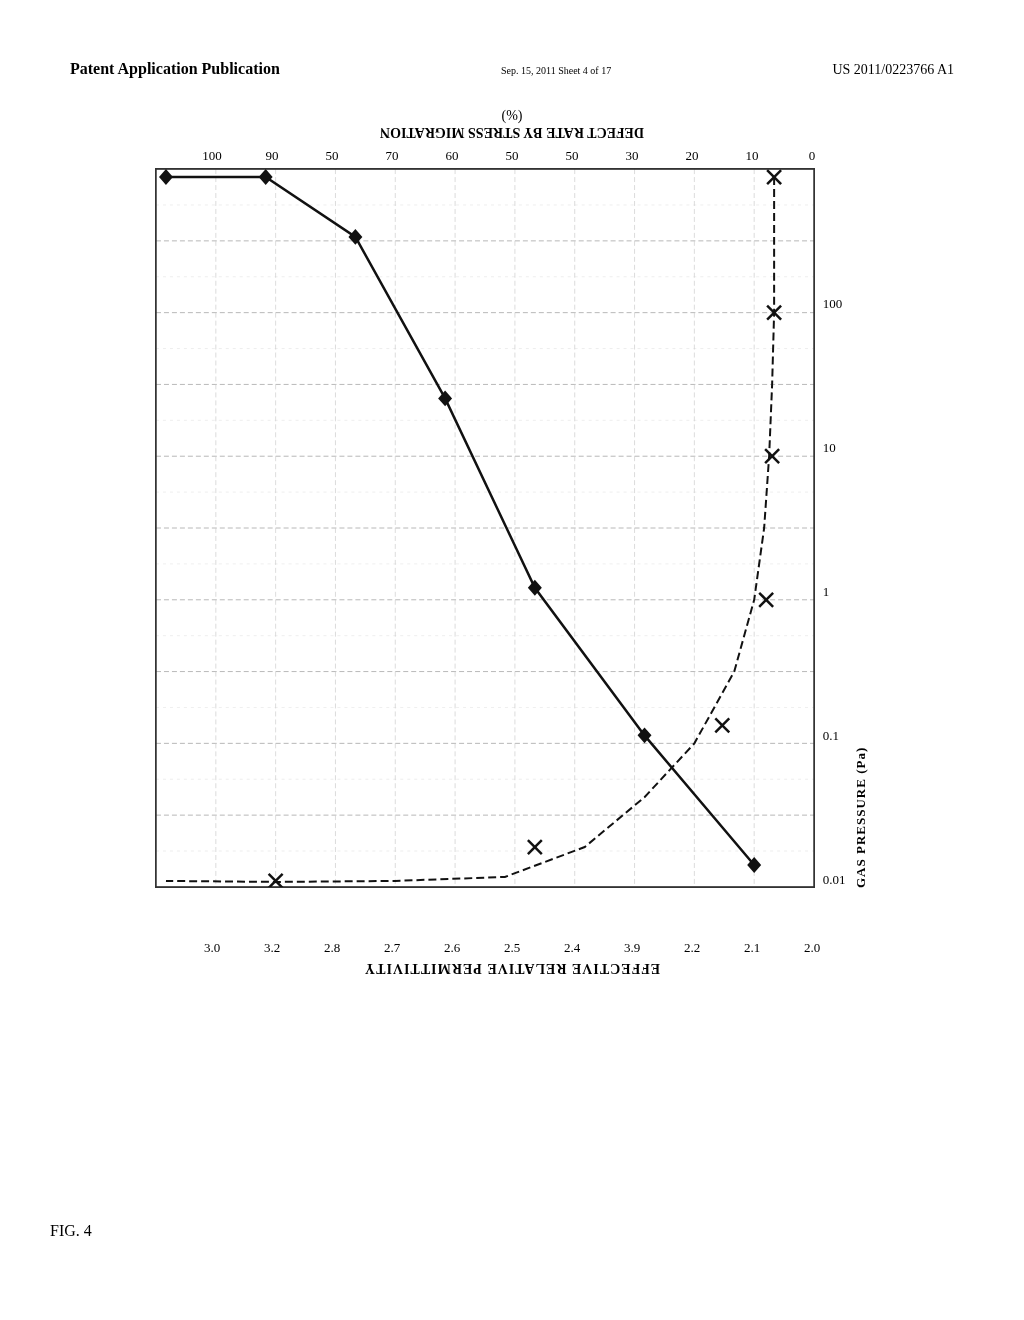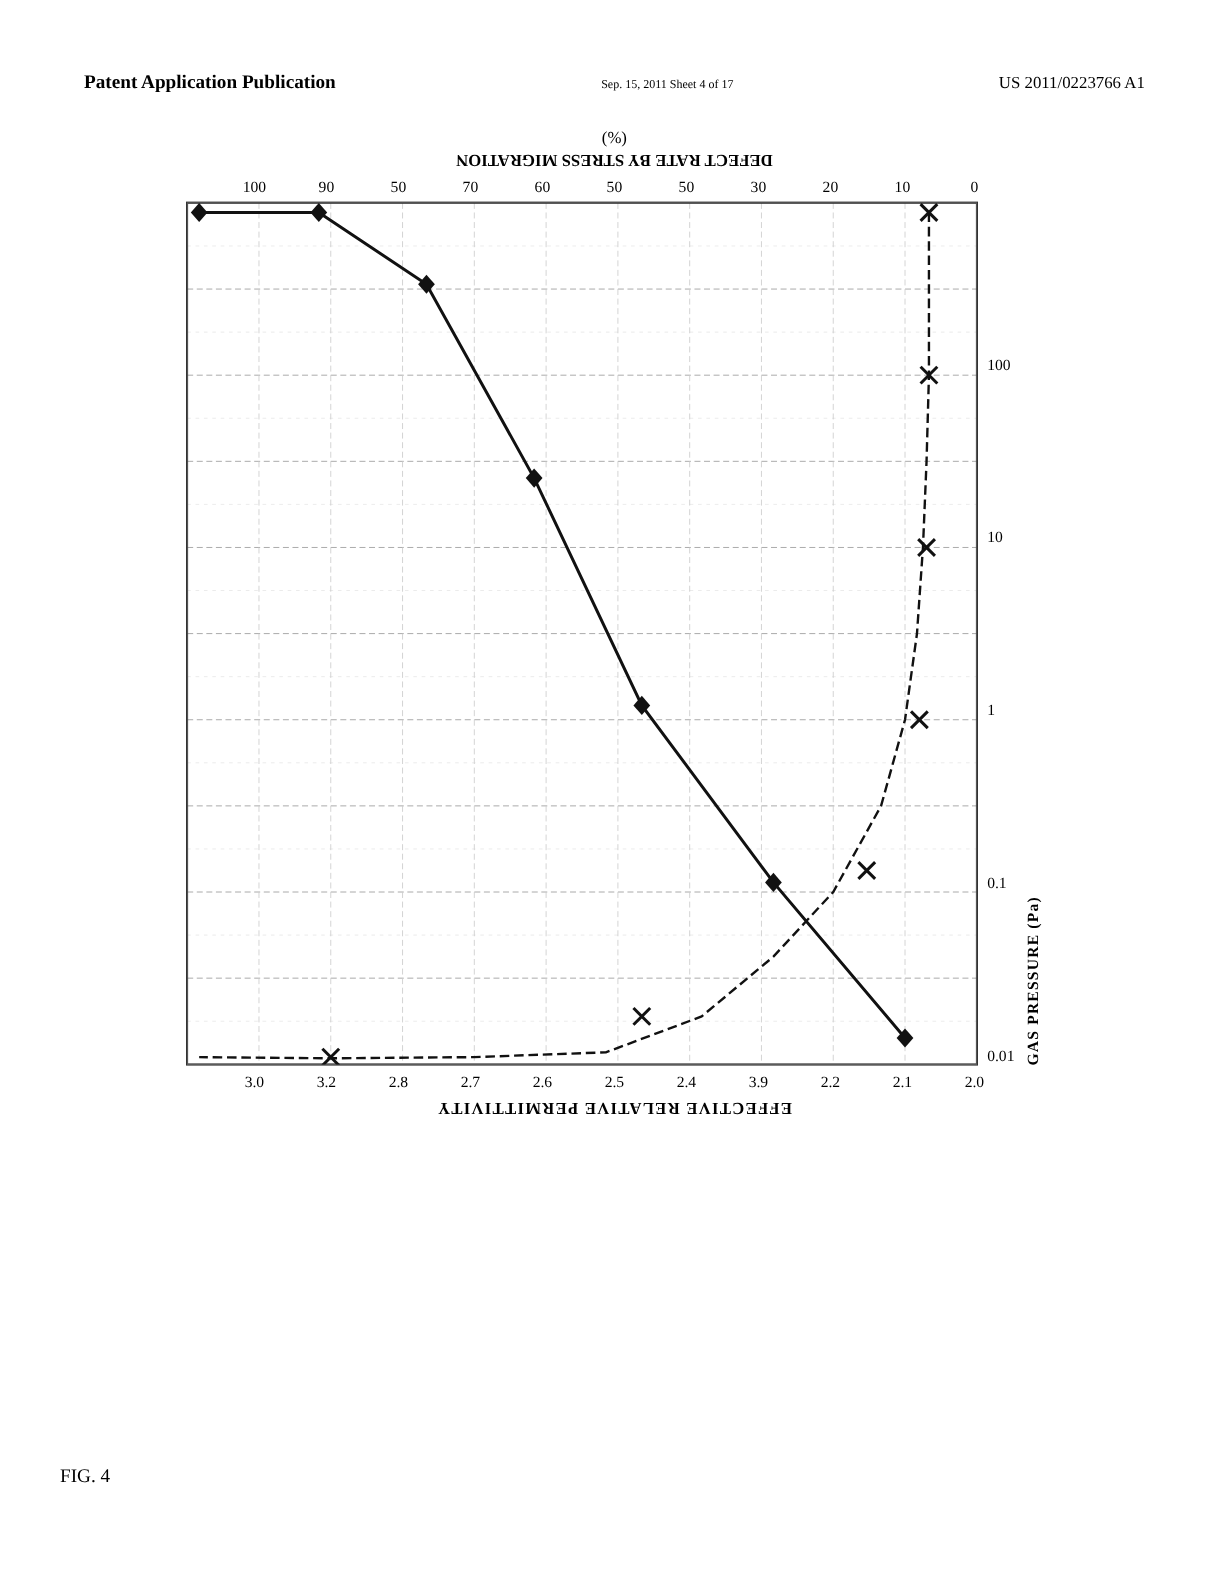--- a/index.html
+++ b/index.html
@@ -118,20 +118,21 @@
       flex-direction: row;
       justify-content: space-between;
       width: 660px;
       margin-top: 4px;
     }
 
     .bottom-axis-label {
       font-size: 13px;
       text-align: center;
       width: 60px;
+      margin-top: 46px;
     }
 
     .x-axis-bottom-title {
       font-size: 14px;
       font-weight: bold;
       text-align: center;
       margin-top: 6px;
       transform: rotate(180deg);
       letter-spacing: 1px;
     }

